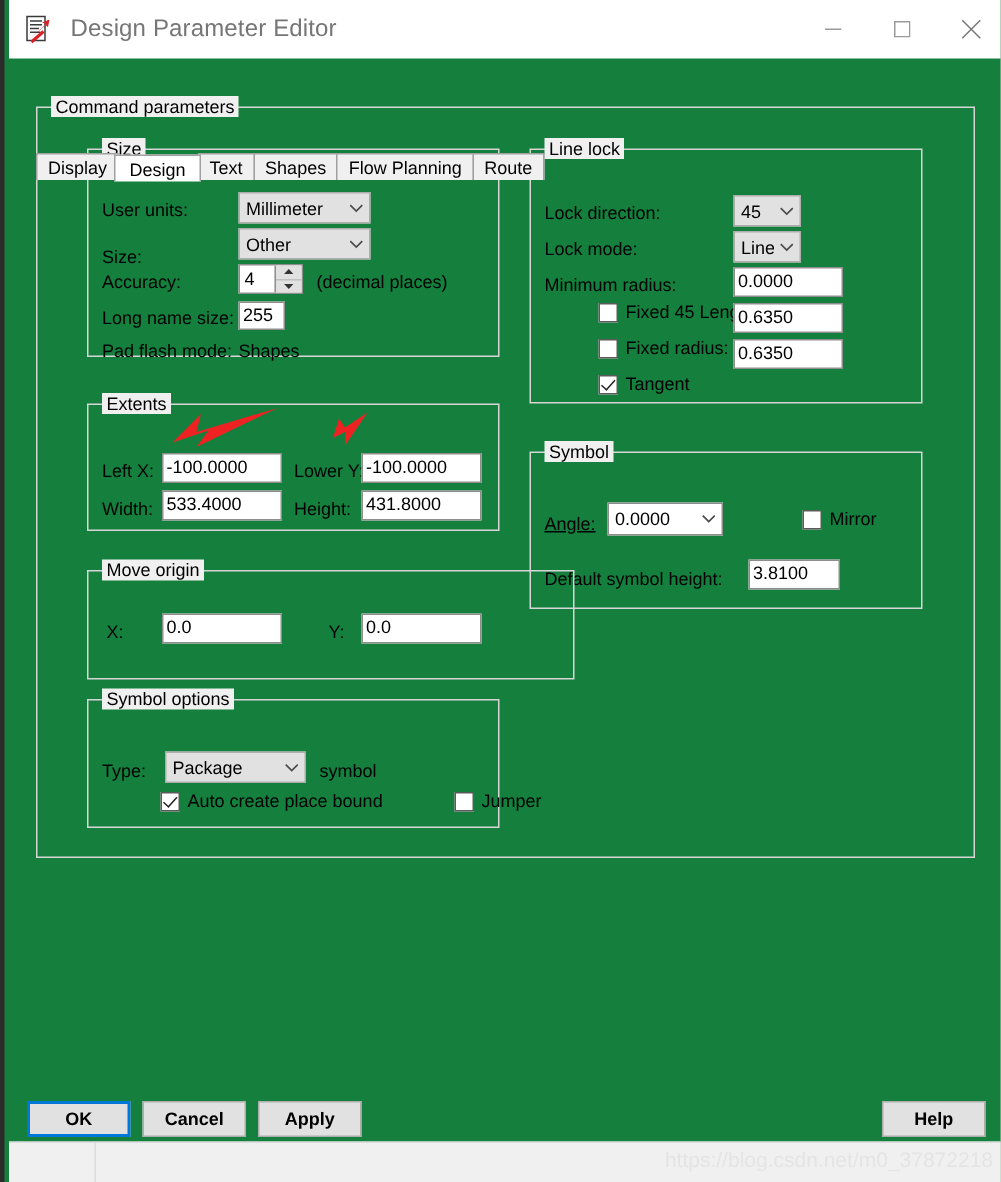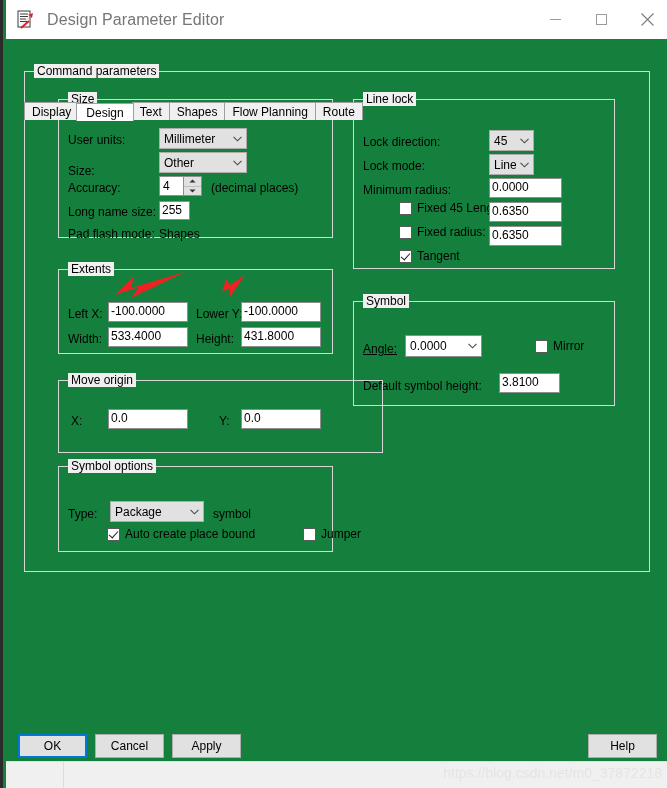--- a/index.html
+++ b/index.html
@@ -256,20 +256,21 @@
     background: #e1e1e1;
     border: 1px solid #adadad;
     box-sizing: border-box;
     font-size: 12px;
     font-family: "Liberation Sans", sans-serif;
     color: #000;
     display: flex;
     align-items: center;
     justify-content: center;
     height: 24px;
+    font-weight: bold;
   }
   .pbtn.default {
     border: 2px solid #0078d7;
     background: #e1e1e1;
   }
 
   
   #bottom-strip {
     position: absolute;
     left: 3px; top: 761px;

